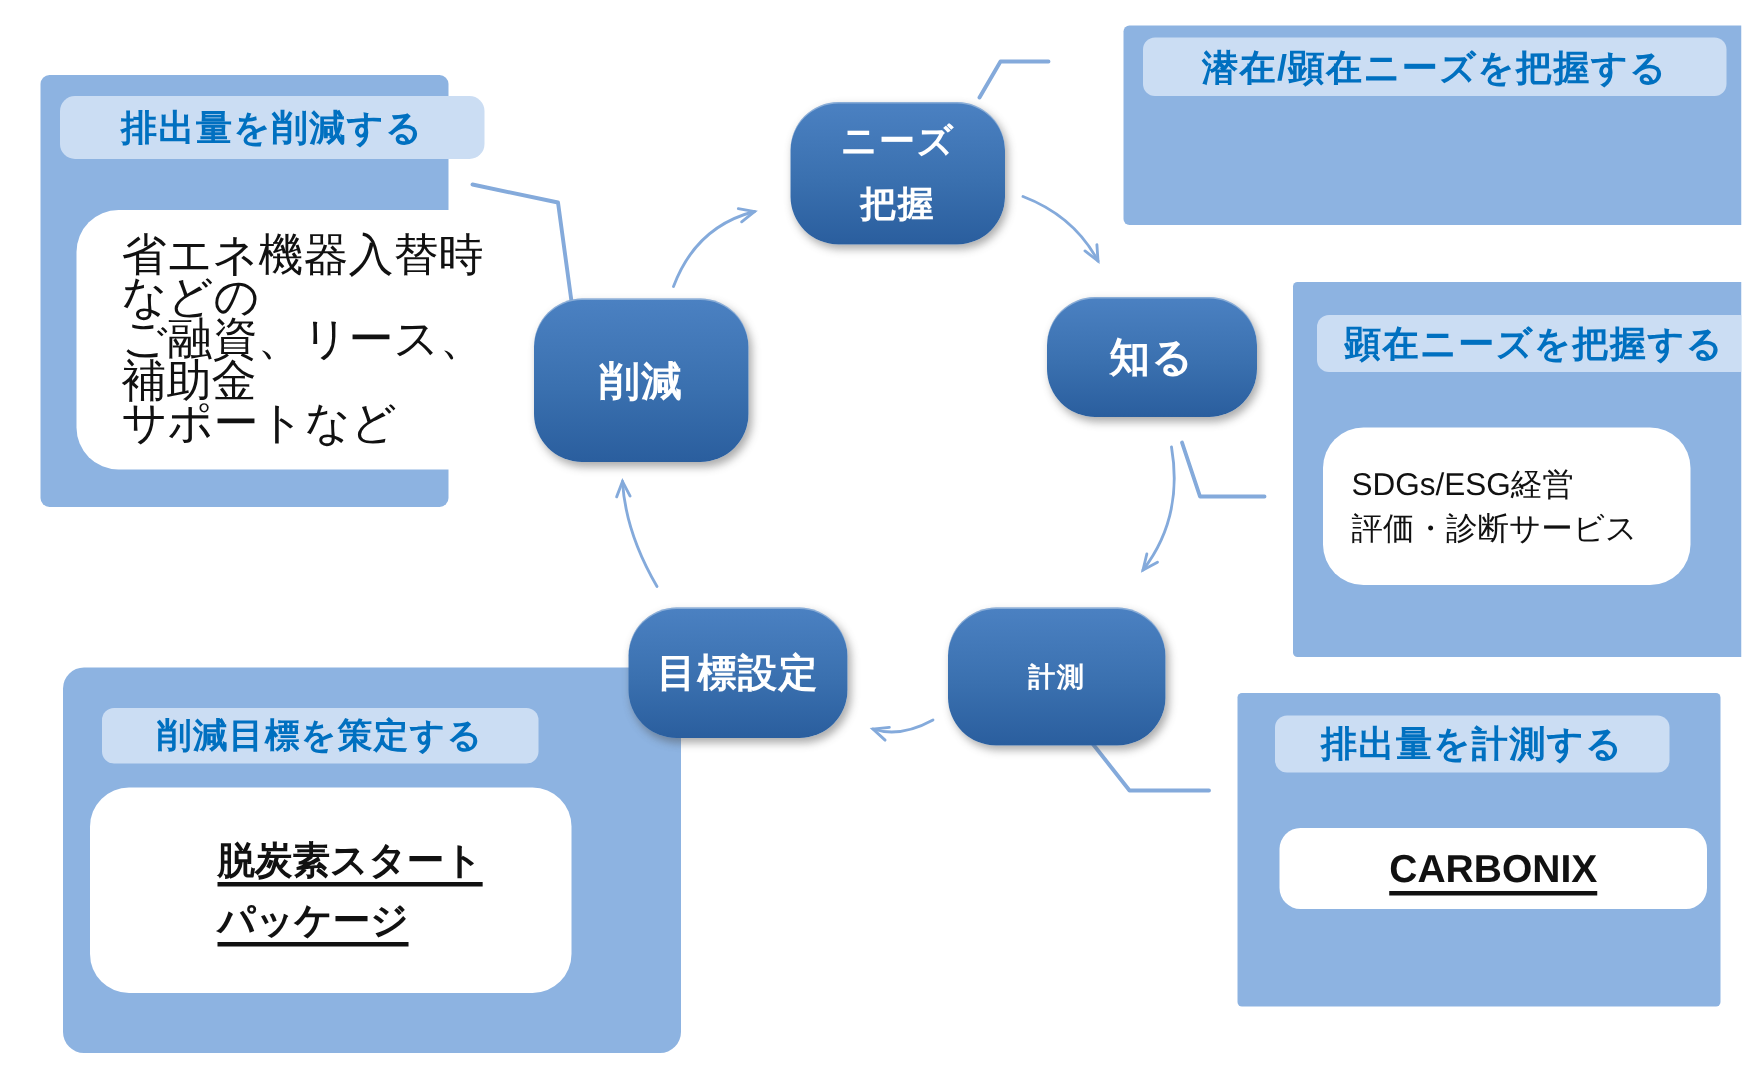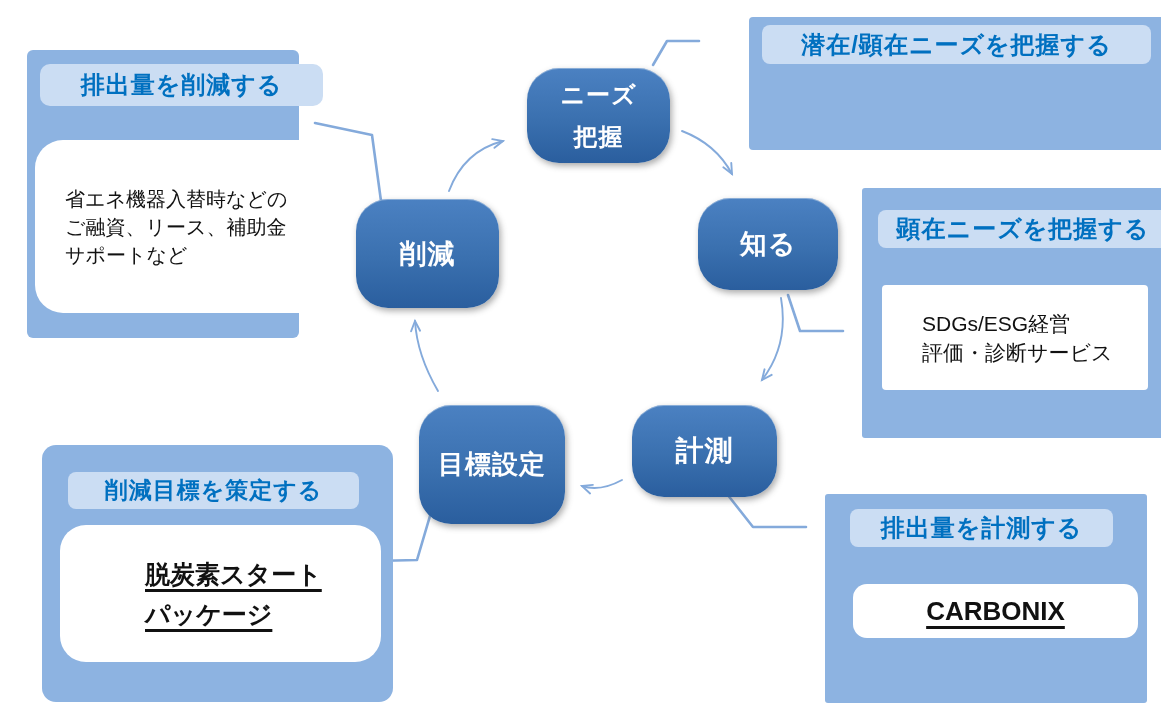--- a/index.html
+++ b/index.html
@@ -57,50 +57,50 @@
 
     <path class="arrow" marker-end="url(#ah)" d="M449,191 Q464,151 503,141"></path>
     <path class="arrow" marker-end="url(#ah)" d="M682,131 Q716,144 732,174"></path>
     <path class="arrow" marker-end="url(#ah)" d="M781,298 Q789,345 762,380"></path>
     <path class="arrow" marker-end="url(#ah)" d="M622,480 Q600,492 582,486"></path>
     <path class="arrow" marker-end="url(#ah)" d="M438,391 Q417,355 415,321"></path>
   </svg>
 
   <div class="panel" style="left:7px;top:50px;width:272px;height:288px;border-radius:6px;">
     <div class="phead" style="left:13px;top:14px;width:283px;height:42px;border-radius:10px;font-size:24px;">排出量を削減する</div>
-    <div class="pbody" style="left:8px;top:90px;width:267px;height:173px;border-radius:28px;font-size:20px;line-height:28px;padding-left:30px;">省エネ機器入替時などの
+    <div class="pbody" style="left:24px;top:90px;width:267px;height:173px;border-radius:28px;font-size:30px;line-height:28px;padding-left:30px;">省エネ機器入替時などの
 ご融資、リース、補助金
 サポートなど</div>
   </div>
 
   <div class="panel" style="left:729px;top:17px;width:424px;height:133px;border-radius:4px;">
     <div class="phead" style="left:13px;top:8px;width:389px;height:39px;border-radius:8px;font-size:24px;">潜在/顕在ニーズを把握する</div>
   </div>
 
   <div class="panel" style="left:842px;top:188px;width:313px;height:250px;border-radius:3px;">
     <div class="phead" style="left:16px;top:22px;width:290px;height:38px;border-radius:8px;font-size:24px;">顕在ニーズを把握する</div>
-    <div class="pbody" style="left:20px;top:97px;width:226px;height:105px;border-radius:4px;font-size:21px;line-height:29px;padding-left:40px;">SDGs/ESG経営
+    <div class="pbody" style="left:20px;top:97px;width:226px;height:105px;border-radius:27px;font-size:21px;line-height:29px;padding-left:19px;">SDGs/ESG経営
 評価・診断サービス</div>
   </div>
 
-  <div class="panel" style="left:805px;top:494px;width:322px;height:209px;border-radius:3px;">
+  <div class="panel" style="left:805px;top:462px;width:322px;height:209px;border-radius:3px;">
     <div class="phead" style="left:25px;top:15px;width:263px;height:38px;border-radius:8px;font-size:24px;">排出量を計測する</div>
     <div class="pbody center" style="left:28px;top:90px;width:285px;height:54px;border-radius:14px;font-size:26px;">
       <span class="u">CARBONIX</span>
     </div>
   </div>
 
-  <div class="panel" style="left:22px;top:445px;width:351px;height:257px;border-radius:14px;">
+  <div class="panel" style="left:22px;top:445px;width:412px;height:257px;border-radius:14px;">
     <div class="phead" style="left:26px;top:27px;width:291px;height:37px;border-radius:8px;font-size:23px;">削減目標を策定する</div>
     <div class="pbody" style="left:18px;top:80px;width:236px;height:137px;border-radius:26px;font-size:25px;line-height:40px;padding-left:85px;">
       <span class="u" style="white-space:pre-line;">脱炭素スタート
 パッケージ</span>
     </div>
   </div>
 
   <div class="node" style="left:527px;top:68px;width:143px;height:95px;font-size:24px;line-height:42px;">ニーズ
 把握</div>
-  <div class="node" style="left:698px;top:198px;width:140px;height:92px;font-size:27px;">知る</div>
-  <div class="node" style="left:632px;top:405px;width:145px;height:92px;font-size:28px;">計測</div>
-  <div class="node" style="left:419px;top:405px;width:146px;height:119px;font-size:26px;">目標設定</div>
+  <div class="node" style="left:698px;top:198px;width:140px;height:80px;font-size:27px;">知る</div>
+  <div class="node" style="left:632px;top:405px;width:145px;height:92px;font-size:18px;">計測</div>
+  <div class="node" style="left:419px;top:405px;width:146px;height:87px;font-size:26px;">目標設定</div>
   <div class="node" style="left:356px;top:199px;width:143px;height:109px;font-size:27px;">削減</div>
 
 </div>
 
 </body></html>

